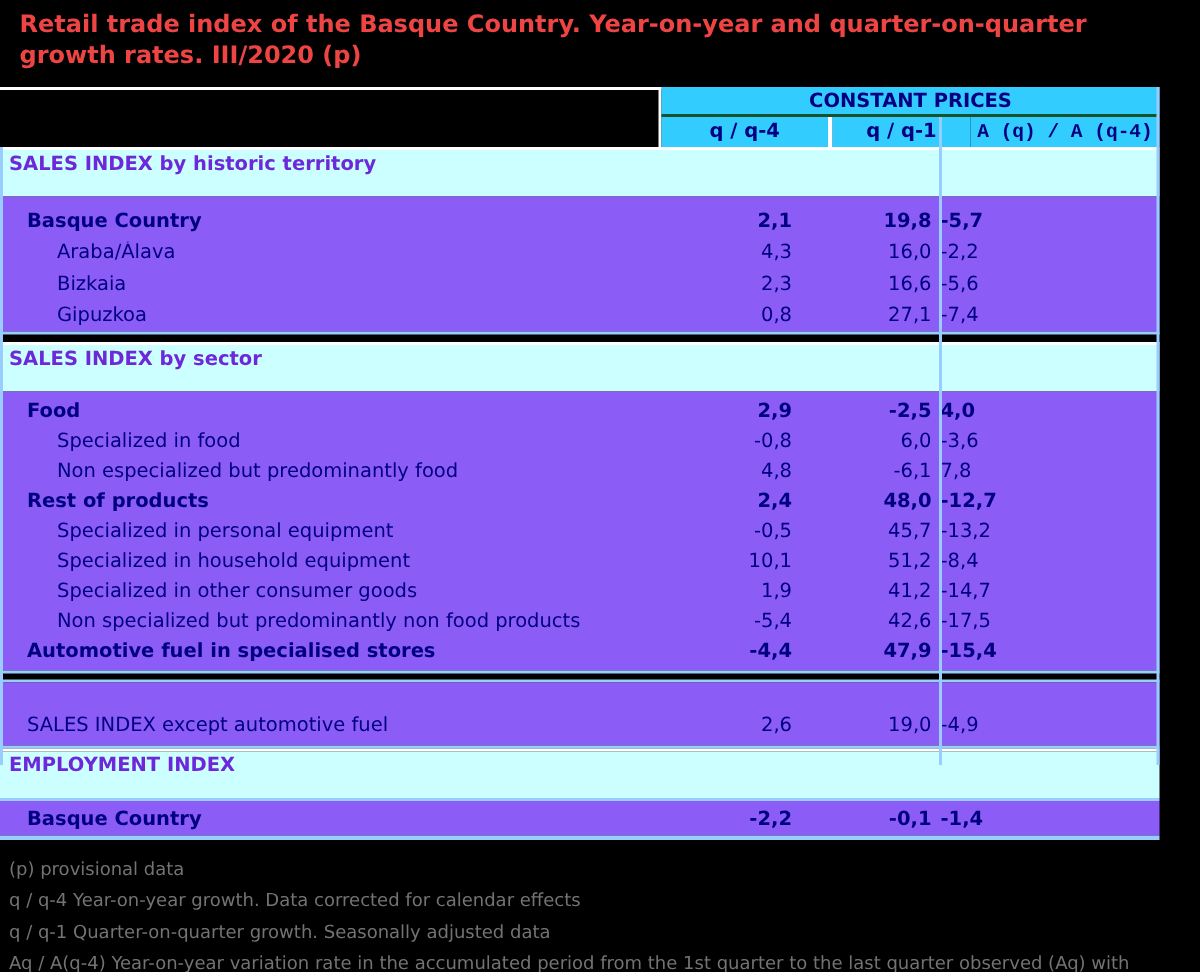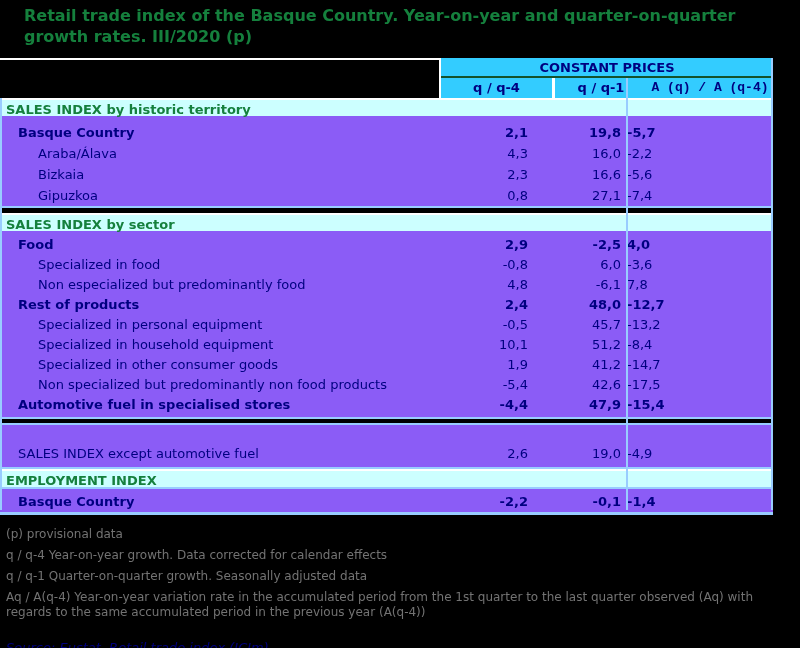--- a/index.html
+++ b/index.html
@@ -3,22 +3,22 @@
 <meta charset="utf-8">
 <style>
   html,body{margin:0;padding:0;background:#000;}
   .page{
     position:relative;width:800px;height:648px;background:#000000;
     font-family:"DejaVu Sans","Liberation Sans",sans-serif;
     color:#000080;overflow:hidden;
   }
   
   .title{
-    padding:5px 8px 0 24px;width:750px;
-    font-size:16px;font-weight:bold;line-height:21px;color:#15803d;
+    padding:5px 8px 0 13px;width:750px;
+    font-size:16px;font-weight:bold;line-height:21px;color:#ef4444;
   }
   
   .tablewrap{position:relative;width:773px;margin-top:11px;}
   .hrow{display:flex;height:20px;}
   .corner{width:441px;background:#000;border-right:2px solid #fff;box-sizing:border-box;}
   .hrow1 .corner{border-top:2px solid #fff;}
   .grouphead{
     flex:1;background:#33CCFF;text-align:center;
     font-size:13px;font-weight:bold;line-height:20px;color:#000080;
     border-bottom:2px solid #14532d;box-sizing:border-box;
@@ -30,21 +30,21 @@
   }
   .sh1{width:114px;border-right:3px solid #fff;}
   .sh2{width:92px;}
   .sh3{flex:1;font-family:Liberation Mono, monospace;}
   .whiteline{height:2px;background:#ffffff;width:773px;}
   .blueline{height:2px;background:#99CCFF;width:773px;}
   .blueline3{height:3px;background:#99CCFF;width:773px;}
   .gap5{height:5px;}
   .gap4{height:4px;}
   .sectionhead{
-    height:16px;background:#CCFFFF;color:#15803d;
+    height:31px;background:#CCFFFF;color:#6d28d9;
     font-size:13px;font-weight:bold;line-height:19px;padding-left:6px;
     box-sizing:border-box;
   }
   .block{background:#8b5cf6;}
   .blockA{padding-top:6px;padding-bottom:0;}
   .blockB{padding-top:3px;padding-bottom:3px;}
   .blockC{padding-top:18px;padding-bottom:3px;}
   .blockD{padding-top:2px;padding-bottom:0;}
   .trow{display:flex;align-items:center;height:21px;font-size:13px;color:#000080;}
   .blockB .trow{height:20px;}

